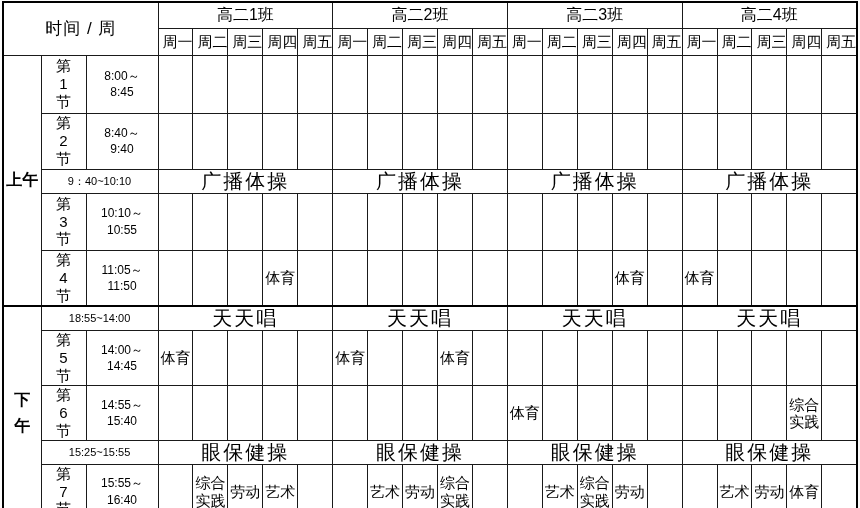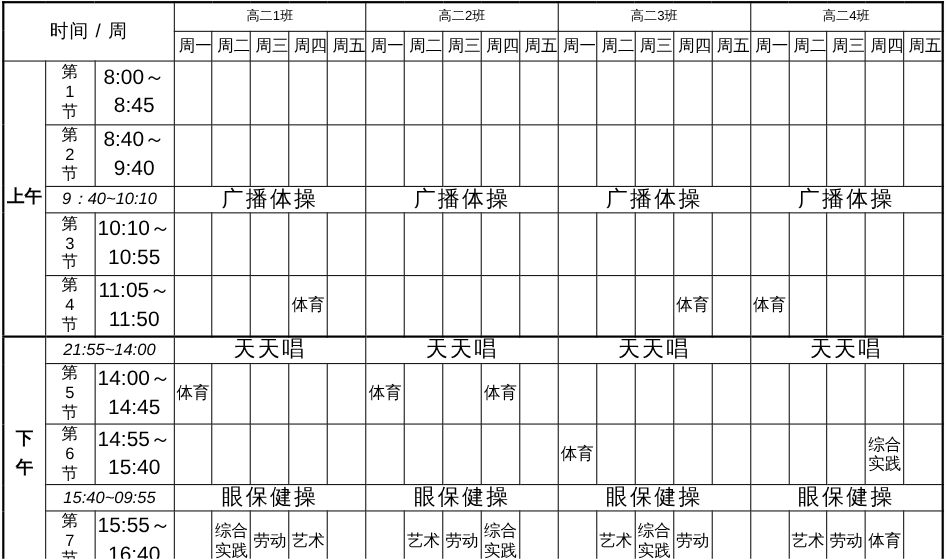--- a/index.html
+++ b/index.html
@@ -18,26 +18,26 @@
     border:1px solid #1a1a1a;
     text-align:center;
     vertical-align:middle;
     padding:0;
     overflow:hidden;
     white-space:pre-line;
     font-size:15px;
     line-height:1.15;
   }
   td.corner{font-size:17px;letter-spacing:1px;}
-  td.clshdr{font-size:12px;margin-left:36px;}
+  td.clshdr{font-size:16px;margin-left:36px;}
   td.dayhdr{font-size:15px;text-align:right;}
   td.sec{font-size:16px;line-height:1.6;font-weight:bold;}
   td.pl{font-size:15px;line-height:1.18;}
-  td.tm{font-size:19px;line-height:1.35;margin-left:36px;}
-  td.ext{font-size:15px;font-style:italic;}
+  td.tm{font-size:12px;line-height:1.35;margin-left:36px;}
+  td.ext{font-size:11px;}
   td.exa{font-size:20px;letter-spacing:2px;}
   td.dc{font-size:15px;}
   tr.divider td{border-top:2px solid #000;}
 </style>
 </head>
 <body>
 
 <table>
   <colgroup>
     <col style="width:38px">
@@ -214,21 +214,21 @@
     <td class="dc">体育</td>
     <td class="dc"></td>
     <td class="dc"></td>
     <td class="dc"></td>
     <td class="dc"></td>
   </tr>
 
   <tr class="divider" style="height:22px">
     <td class="sec" rowspan="5">下
 午</td>
-    <td class="ext" colspan="2">21:55~14:00</td>
+    <td class="ext" colspan="2">18:55~14:00</td>
     <td class="exa" colspan="5">天天唱</td>
     <td class="exa" colspan="5">天天唱</td>
     <td class="exa" colspan="5">天天唱</td>
     <td class="exa" colspan="5">天天唱</td>
   </tr>
 
   <tr style="height:55px">
     <td class="pl">第
 5
 节</td>
@@ -279,21 +279,21 @@
     <td class="dc"></td>
     <td class="dc"></td>
     <td class="dc"></td>
     <td class="dc"></td>
     <td class="dc">综合
 实践</td>
     <td class="dc"></td>
   </tr>
 
   <tr style="height:20px">
-    <td class="ext" colspan="2">15:40~09:55</td>
+    <td class="ext" colspan="2">15:25~15:55</td>
     <td class="exa" colspan="5">眼保健操</td>
     <td class="exa" colspan="5">眼保健操</td>
     <td class="exa" colspan="5">眼保健操</td>
     <td class="exa" colspan="5">眼保健操</td>
   </tr>
 
   <tr>
     <td class="pl">第
 7
 节</td>

